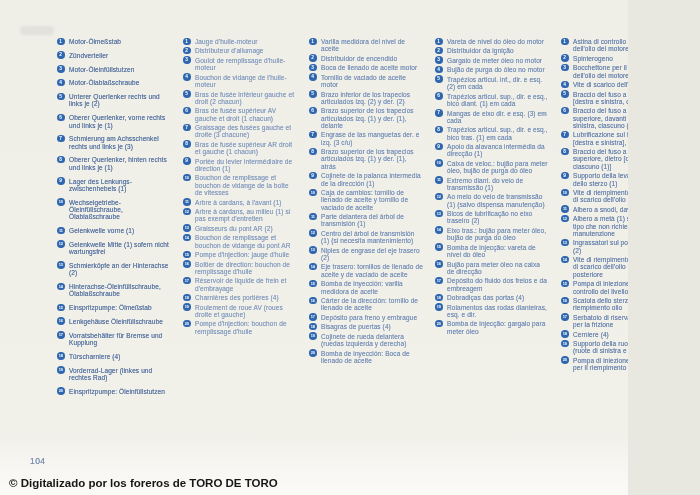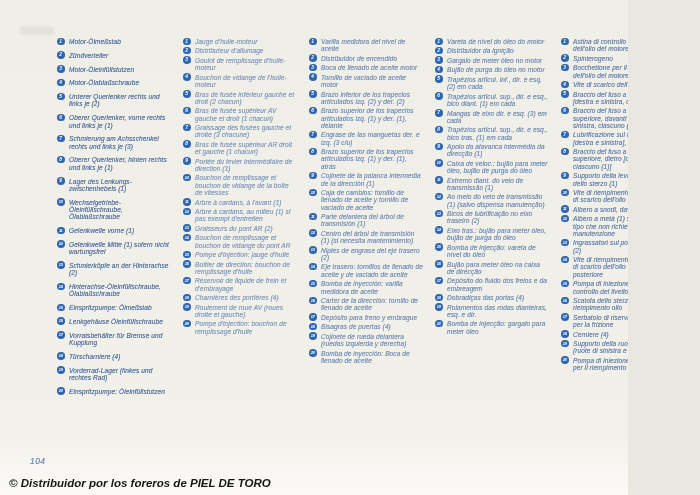--- a/index.html
+++ b/index.html
@@ -7,21 +7,20 @@
     font-family:"Liberation Sans", sans-serif;
     background:#e8e7e0;
     -webkit-font-smoothing:antialiased;
   }
   .page{
     position:relative;
     width:628px;
     height:495px;
     background:linear-gradient(180deg,#efeee7 0%,#f1f0e9 88%,#f7f6f2 94%,#fbfaf7 100%);
     overflow:hidden;
-    font-style:italic;
   }
   .scan-artifact{
     position:absolute;
     left:20px;top:26px;
     width:34px;height:9px;
     background:#d9d8d2;
     border-radius:4px;
     opacity:.55;
     filter:blur(1px);
   }
@@ -492,14 +491,14 @@
           <span class="bullet two" style="background: rgb(46, 102, 176);">19</span>
           <span class="itext">Supporto della ruota anteriore (ruote di sinistra e di destra)</span>
         </div>
         <div class="item">
           <span class="bullet two" style="background: rgb(46, 102, 176);">20</span>
           <span class="itext">Pompa di iniezione: bocchettone per il riempimento dell'olio</span>
         </div>
       </div>
     </div>
   <div class="page-number" style="color: rgb(125, 146, 181);">104</div>
-  <div class="watermark" style="color: rgb(22, 22, 22);">© Distribuidor por los foreros de PIEL DE TORO</div>
+  <div class="watermark" style="color: rgb(22, 22, 22);">© Digitalizado por los foreros de TORO DE TORO</div>
 </div>
 
 </body></html>

